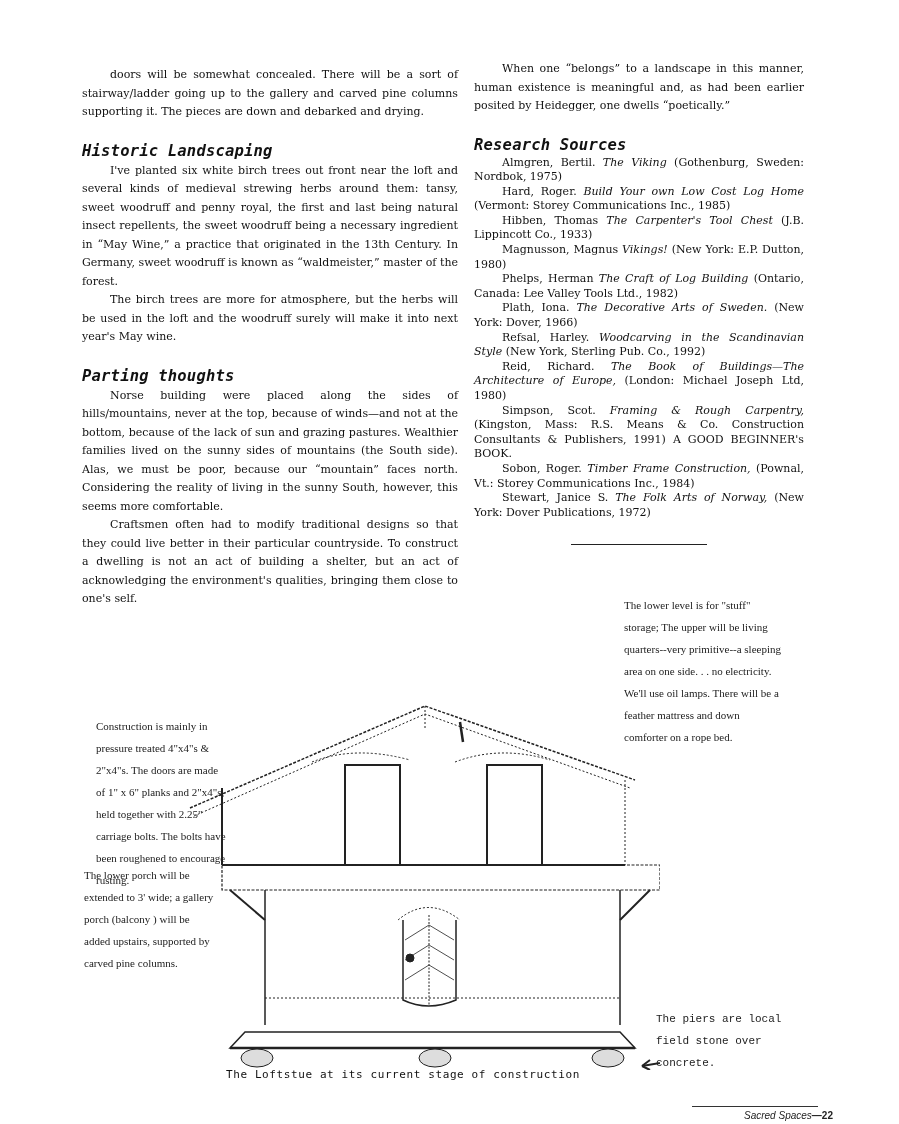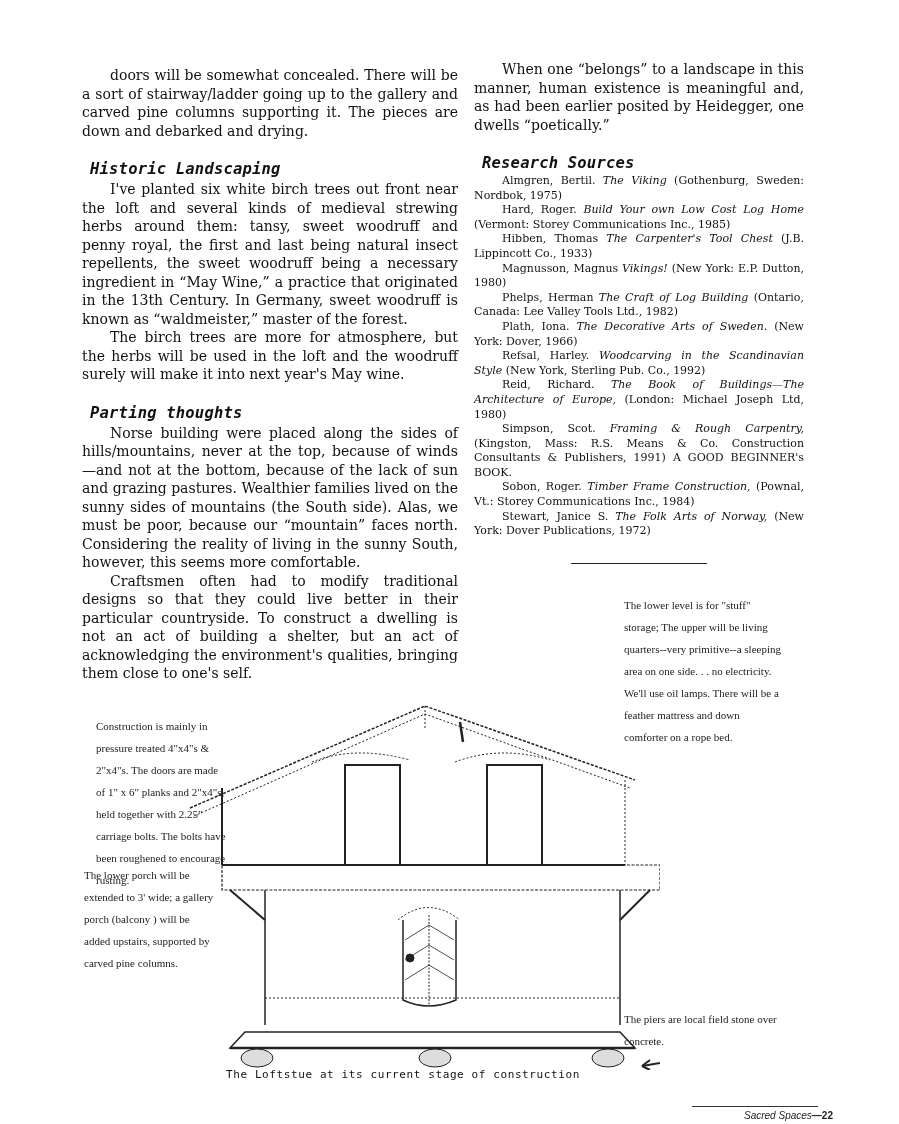--- a/index.html
+++ b/index.html
@@ -1,32 +1,32 @@
 <!DOCTYPE html>
 <html><head>
 <meta charset="utf-8">
 <style>
   html, body { margin: 0; padding: 0; background: #ffffff; }
   body { width: 899px; height: 1124px; position: relative; overflow: hidden; color: #111; }
   .col { position: absolute; font-family: "DejaVu Serif", "Liberation Serif", serif; }
   .left { left: 82px; top: 66px; width: 376px; }
   .right { left: 474px; top: 60px; width: 330px; }
-  .body-text { font-size: 14px; line-height: 18.5px; text-align: justify; margin: 0; }
+  .body-text { font-size: 11px; line-height: 18.5px; text-align: justify; margin: 0; }
   .body-text p { margin: 0; text-indent: 28px; }
   h2.sec { font-family: "DejaVu Sans Mono", "Liberation Mono", monospace; font-style: italic; font-weight: bold;
-           font-size: 15.5px; margin: 20px 0 2px 8px; letter-spacing: 0.2px; }
+           font-size: 15.5px; margin: 20px 0 2px 0; letter-spacing: 0.2px; }
   .refs { font-size: 11px; line-height: 14.6px; text-align: justify; }
   .refs p { margin: 0; text-indent: 28px; }
   .refs i { font-style: italic; }
   .divider { width: 136px; height: 1px; background: #222; margin: 24px auto 0 auto; }
   .caption-note { position: absolute; font-family: "Liberation Serif", "DejaVu Serif", serif; font-size: 11px; line-height: 22px; color: #222; }
   .note-upper { left: 624px; top: 594px; width: 160px; }
   .note-construction { left: 96px; top: 715px; width: 130px; }
   .note-porch { left: 84px; top: 864px; width: 130px; }
-  .note-piers { left: 624px; top: 1008px; width: 160px; }
+  .note-piers { left: 656px; top: 1008px; width: 160px; font-family: Liberation Mono, monospace; }
   .photo-caption { position: absolute; left: 226px; top: 1068px; font-family: "DejaVu Sans Mono", "Liberation Mono", monospace; font-size: 11px; letter-spacing: 0.6px; color: #111; }
   .footer-rule { position: absolute; left: 692px; top: 1106px; width: 126px; height: 1px; background: #333; }
   .footer { position: absolute; left: 744px; top: 1110px; font-family: Liberation Sans, sans-serif; font-size: 10px; color: #222; }
   .footer i { font-style: italic; }
   .footer b { font-weight: bold; }
   svg.drawing { position: absolute; left: 180px; top: 670px; }
 </style>
 </head>
 <body>
 

